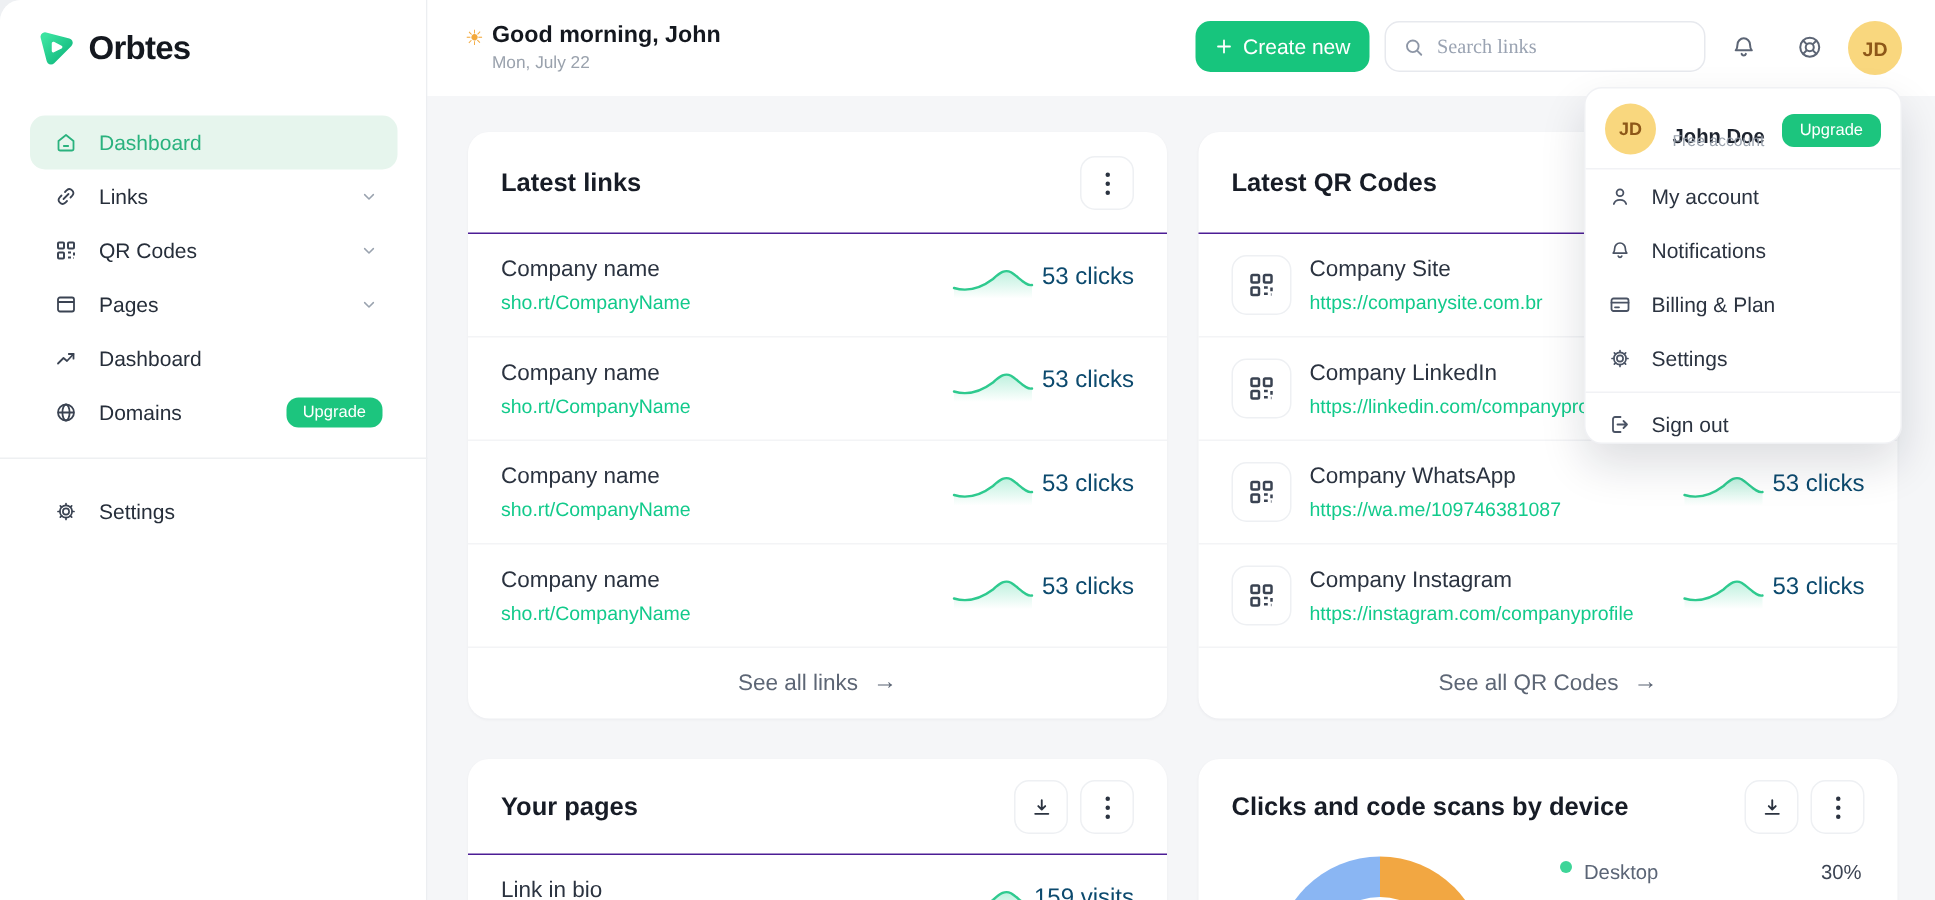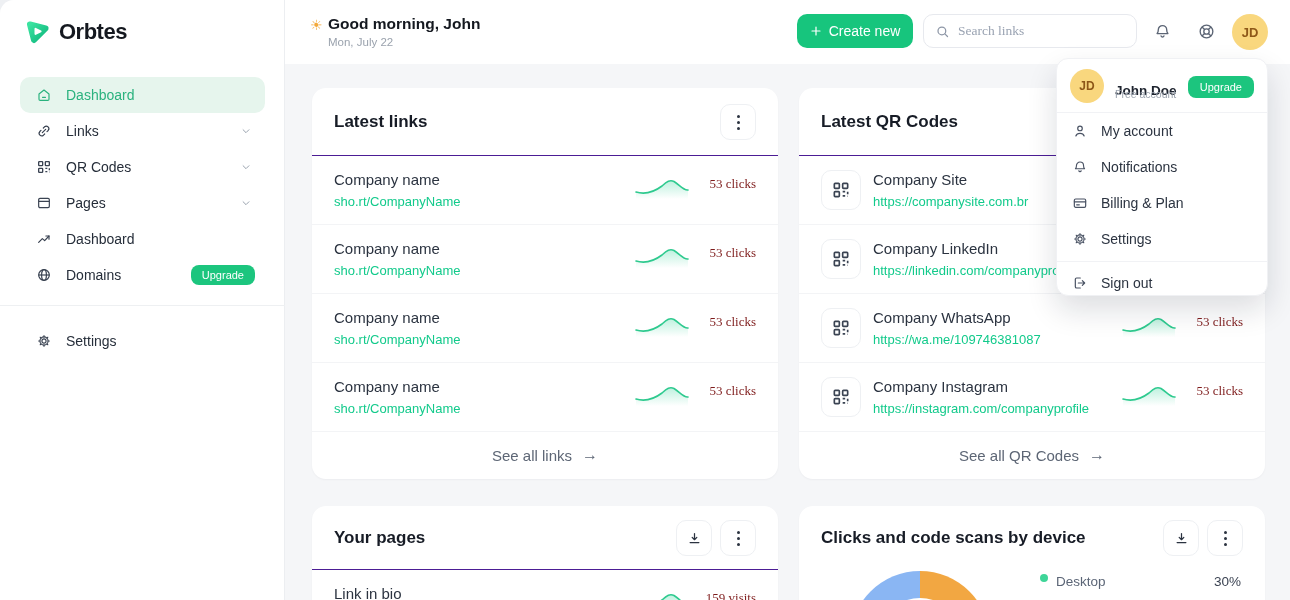--- a/index.html
+++ b/index.html
@@ -41,21 +41,21 @@
   .icon-btn { position:absolute; top:16px; width:36px; height:36px; border:1px solid #eef0f3; border-radius:10px; background:#fff; cursor:pointer; display:flex; align-items:center; justify-content:center; color:#2b3340; }
   .kebab { display:flex; flex-direction:column; gap:3px; }
   .kebab i { width:3px; height:3px; border-radius:50%; background:#2b3340; }
   .rowL { position:relative; height:69px; border-bottom:1px solid #f3f4f6; }
   .rowL .t { position:absolute; left:22px; top:15px; font-size:15px; color:#2b3340; }
   .rowL .u { position:absolute; left:22px; top:38px; font-size:13px; color:#12ca8b; }
   .rowQ .t { left:74px; }
   .rowQ .u { left:74px; }
   .qrbox { position:absolute; left:22px; top:14px; width:40px; height:40px; border:1px solid #eef0f3; border-radius:10px; display:flex; align-items:center; justify-content:center; color:#3a4352; }
   .spark { position:absolute; right:88px; top:16px; }
-  .clicks { position:absolute; right:22px; top:20px; font-size:13px; color:#7f1d1d;font-family:Liberation Serif, serif; }
+  .clicks { position:absolute; right:22px; top:20px; font-size:16px; color:#0c4a6e; }
   .card-f { position:relative; height:46px; display:flex; align-items:center; justify-content:center; gap:10px; color:#5d6675; font-size:15px; cursor:pointer; }
   .card-f .ar { font-size:16px; }
 
   
   .donut { position:absolute; left:51px; top:65px; width:140px; height:140px; border-radius:50%;
            background:conic-gradient(from 0deg, #f2a742 0% 30%, #3ed598 30% 67%, #8ab6f3 67% 100%); }
   .donut::after { content:""; position:absolute; left:27px; top:27px; width:86px; height:86px; border-radius:50%; background:#fff; }
   .legend-row { position:absolute; left:241px; right:24px; top:68px; display:flex; align-items:flex-start; font-size:13.5px; }
   .legend-dot { width:8px; height:8px; border-radius:50%; background:#3ed598; margin-right:8px; }
   .legend-label { color:#5b6576; }

